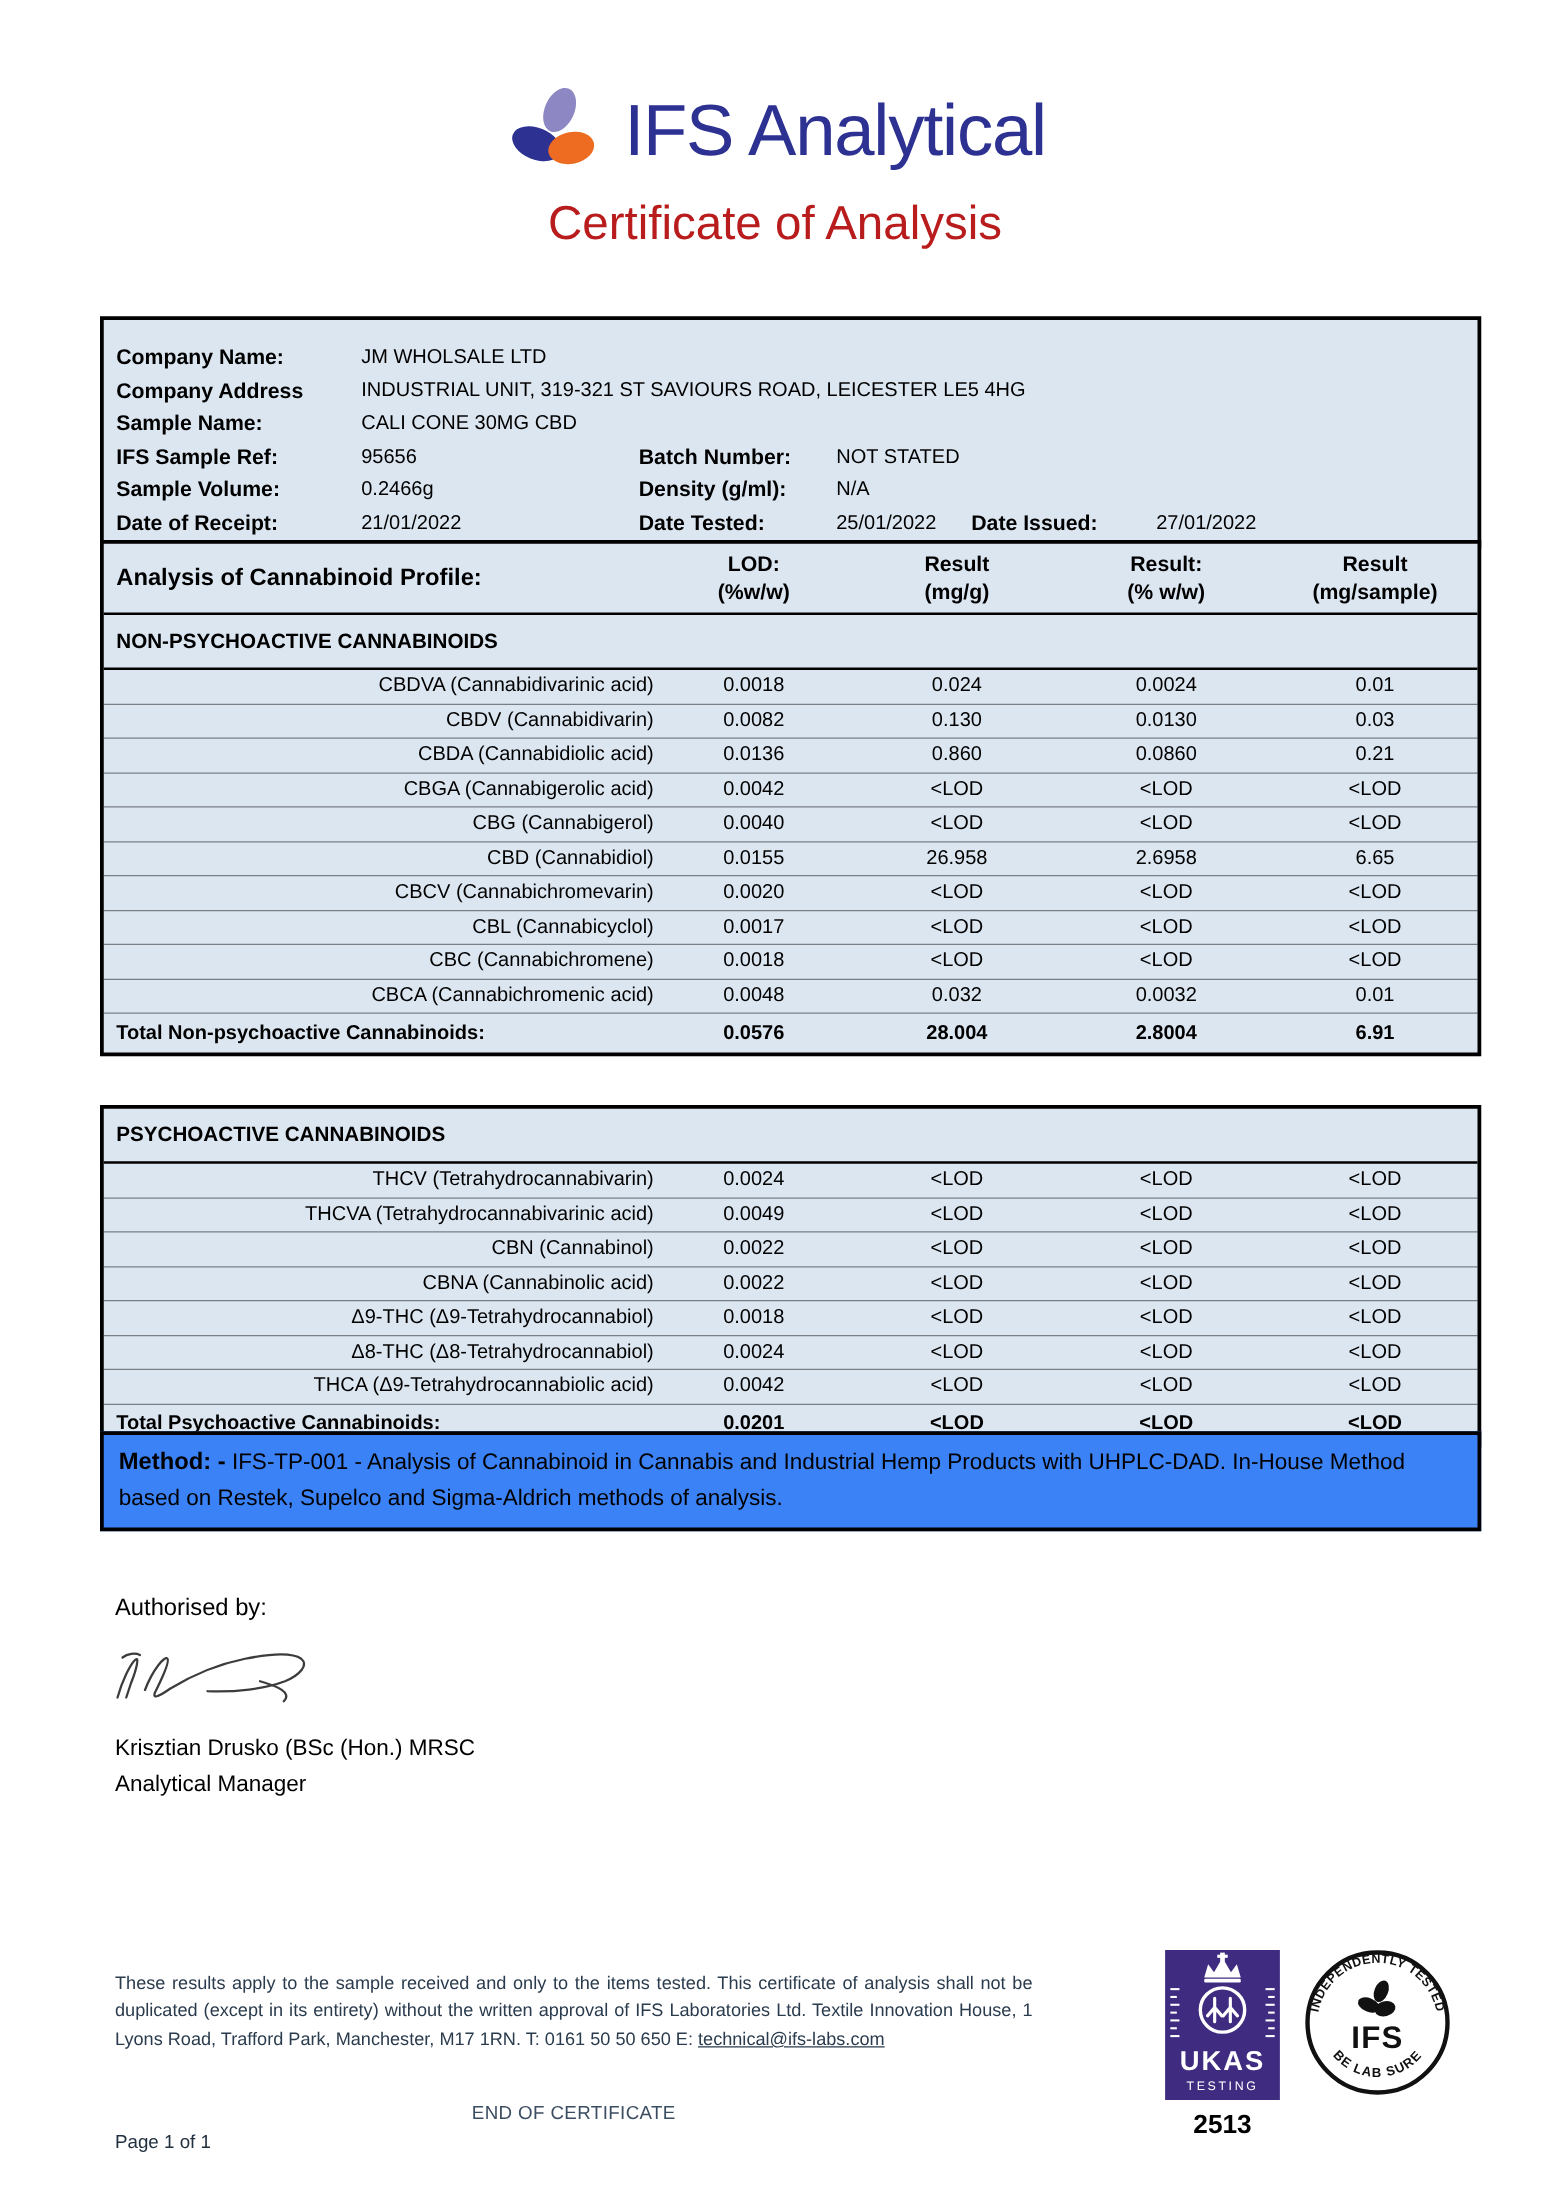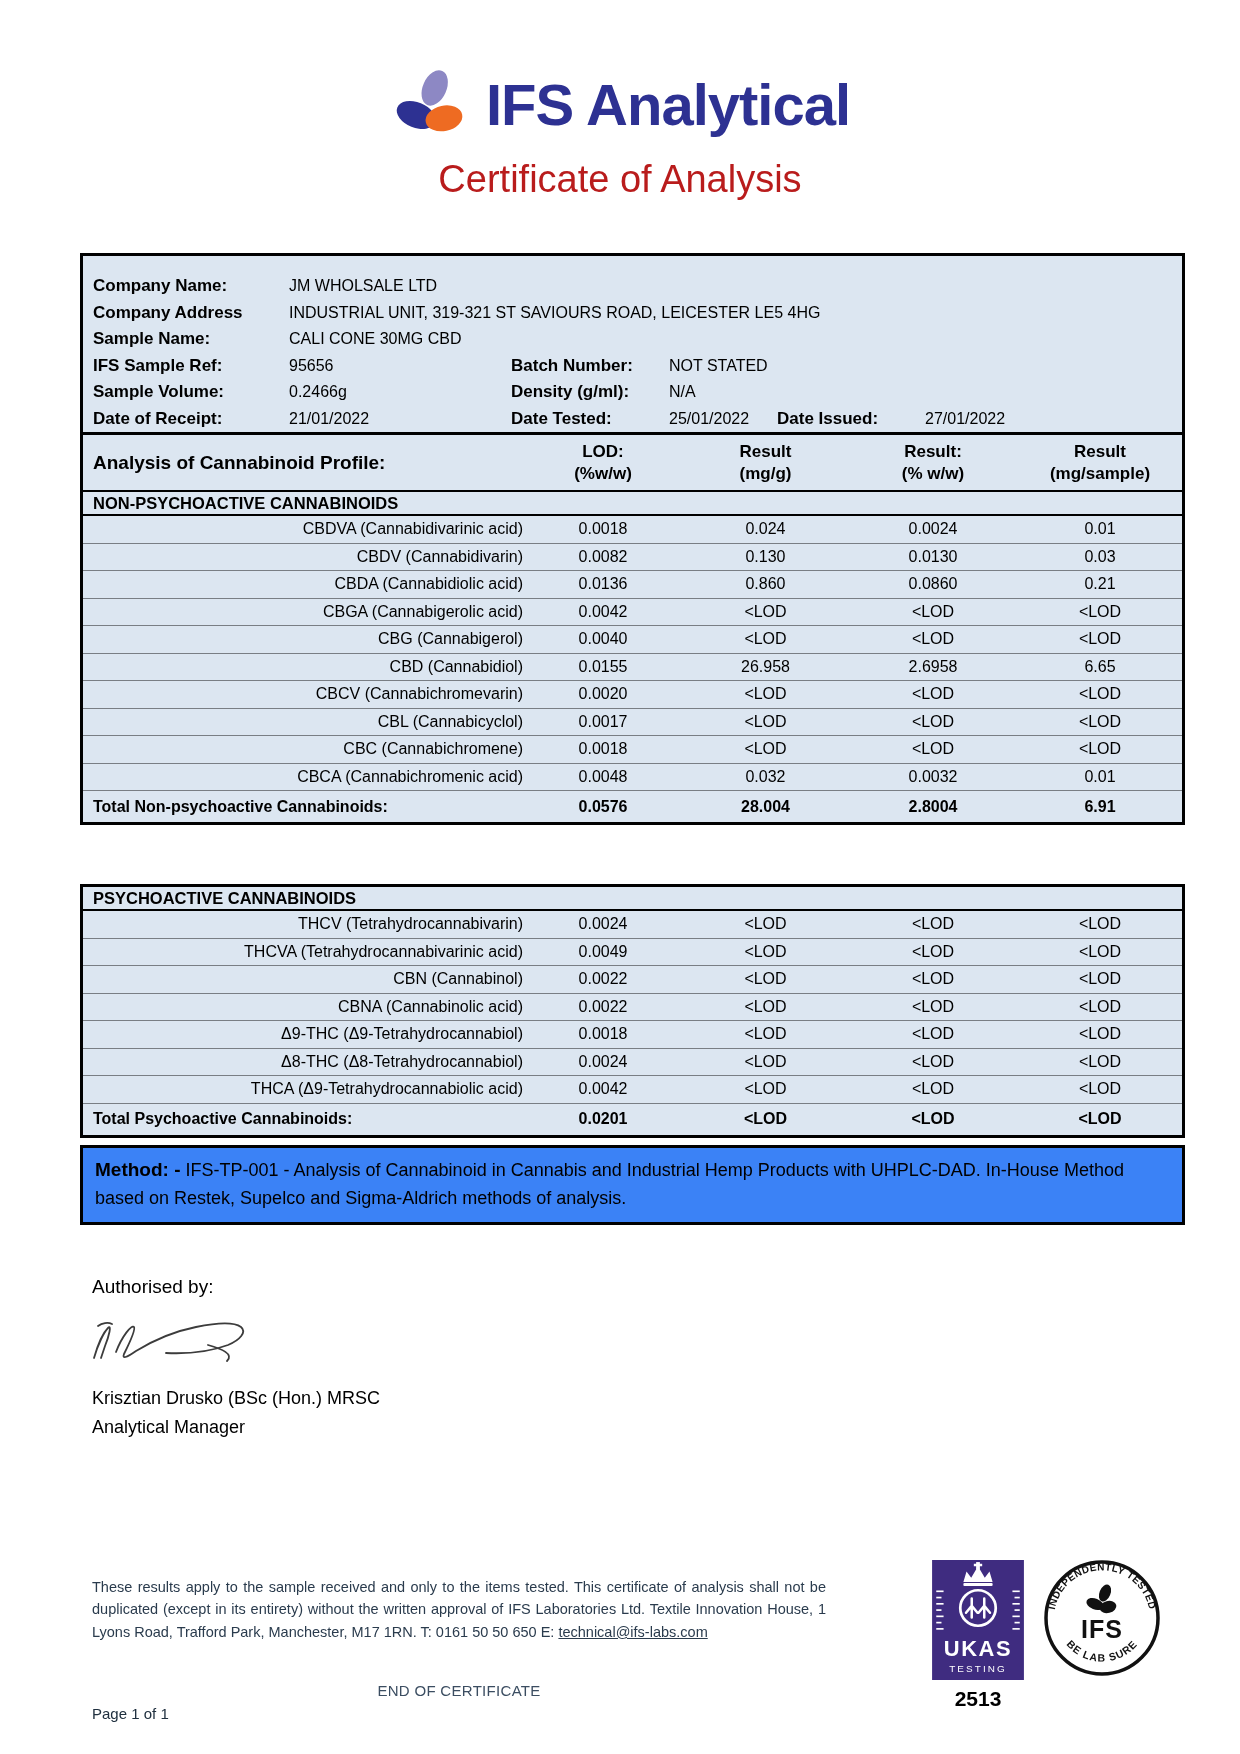--- a/index.html
+++ b/index.html
@@ -4,40 +4,40 @@
 <style>
   * { margin:0; padding:0; box-sizing:border-box; }
   html,body { background:#fff; }
   .page {
     position:relative; width:1240px; height:1754px; background:#fff;
     font-family:"Liberation Sans", sans-serif; color:#000; overflow:hidden;
   }
   
   .logo-row { position:absolute; top:66px; left:0; width:100%;
     display:flex; justify-content:center; align-items:center; gap:10px; }
-  .brand-text { font-size:58px; font-weight:700; color:#2d3192; letter-spacing:-1px; }
+  .brand-text { font-size:58px; font-weight:400; color:#2d3192; letter-spacing:-1px; }
   .doc-title { position:absolute; top:158px; left:0; width:100%;
     text-align:center; font-size:38px; font-weight:400; color:#b91c1c; }
   
   .info-box { position:absolute; top:253px; left:80px; width:1105px;
     border:3px solid #000; background:#dce6f1; padding:17px 0 4px; }
   .irow { display:grid; grid-template-columns:196px 222px 158px 108px 148px 1fr;
     padding:0 10px; height:26.5px; align-items:center; }
   .ilabel { font-weight:700; font-size:17px; }
   .ival { font-size:16px; }
   
   .atable { position:absolute; left:80px; width:1105px;
     border:3px solid #000; background:#dce6f1; }
   .t-np { top:432px; }
   .t-p  { top:884px; }
   .grid5 { display:grid; grid-template-columns:440px 160px 165px 170px 1fr; align-items:center; }
   .ahead { border-bottom:2px solid #000; padding:6px 0 5px; }
   .ahead .ttl { font-weight:700; font-size:19px; padding-left:10px; }
   .hcell { text-align:center; font-weight:700; font-size:17px; line-height:1.3; white-space:pre-line; }
-  .asection { font-weight:700; font-size:16.5px; padding:0 10px; height:24px;
+  .asection { font-weight:700; font-size:16.5px; padding:0 10px; height:44px;
     display:flex; align-items:center; border-bottom:2px solid #000; }
   .arow { height:27.5px; font-size:16px; border-bottom:1px solid rgba(0,0,0,.45); }
   .arow .name { padding-left:10px;text-align:right; }
   .num { text-align:center; }
   .atotal { height:31px; font-weight:700; font-size:16px; }
   .atotal .name { padding-left:10px; }
   
   .method { position:absolute; top:1145px; left:80px; width:1105px;
     border:3px solid #000; background:#3b82f6; padding:8px 12px 10px;
     font-size:18px; line-height:1.5; }

